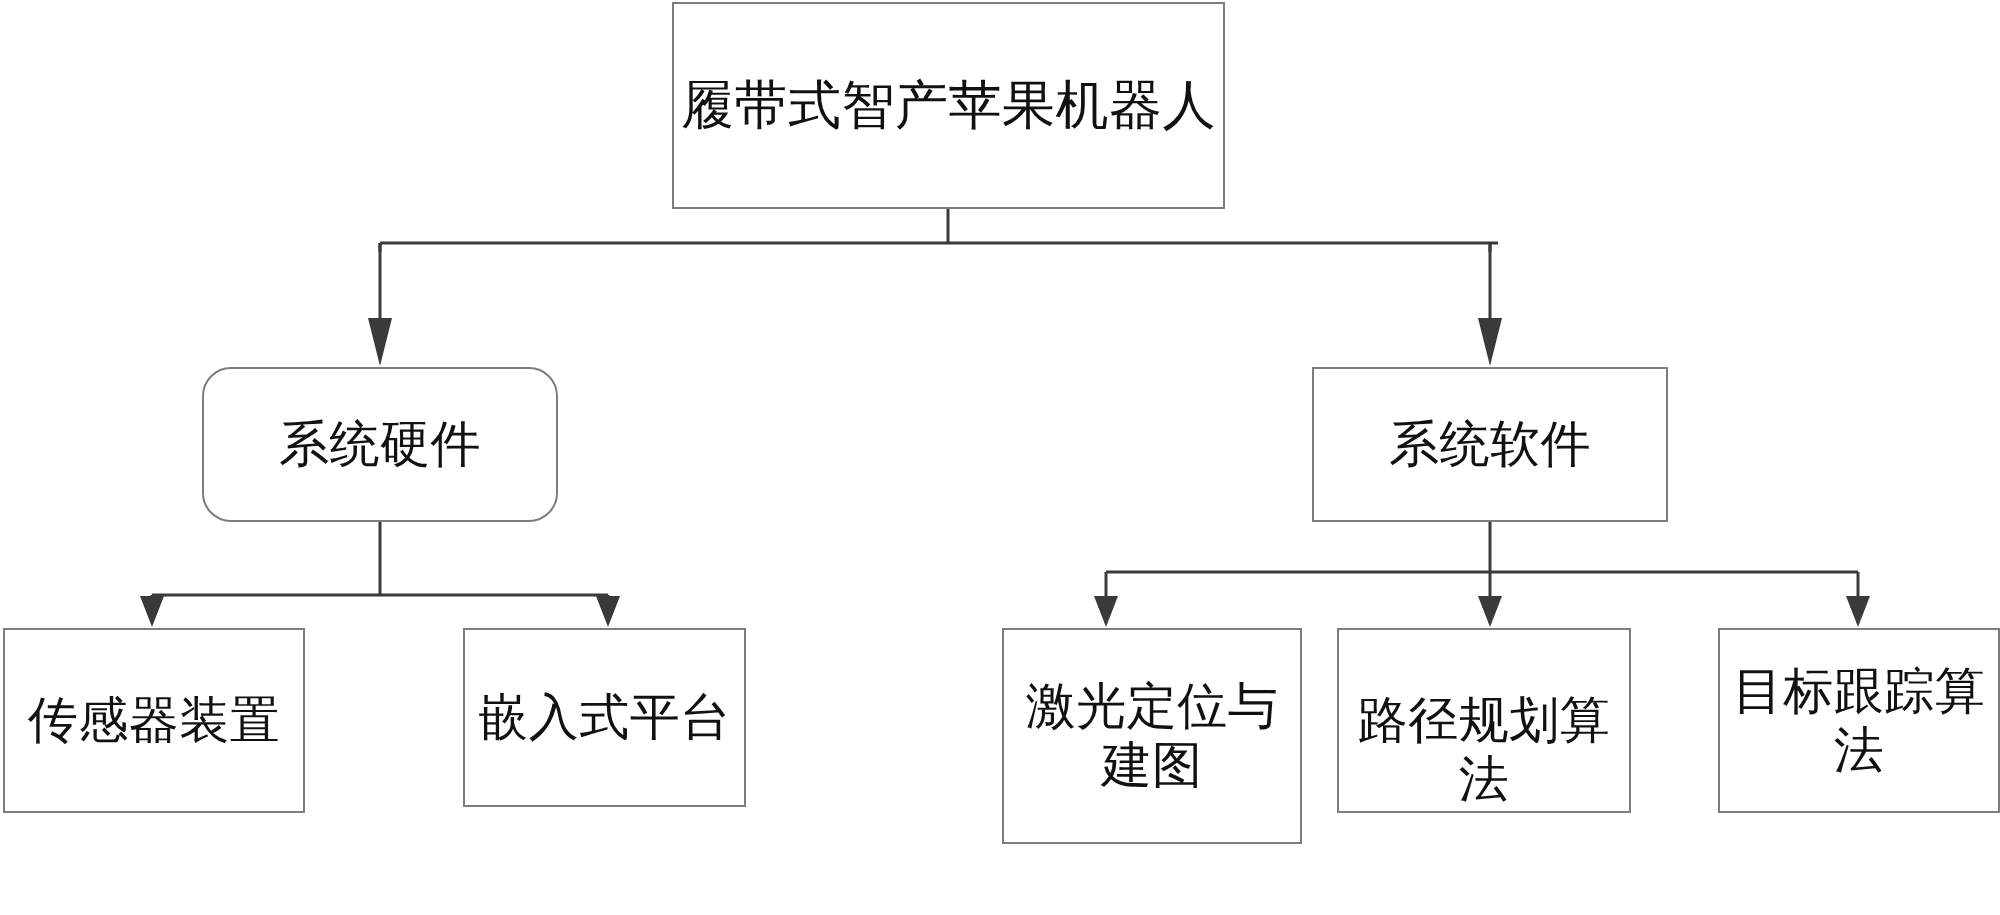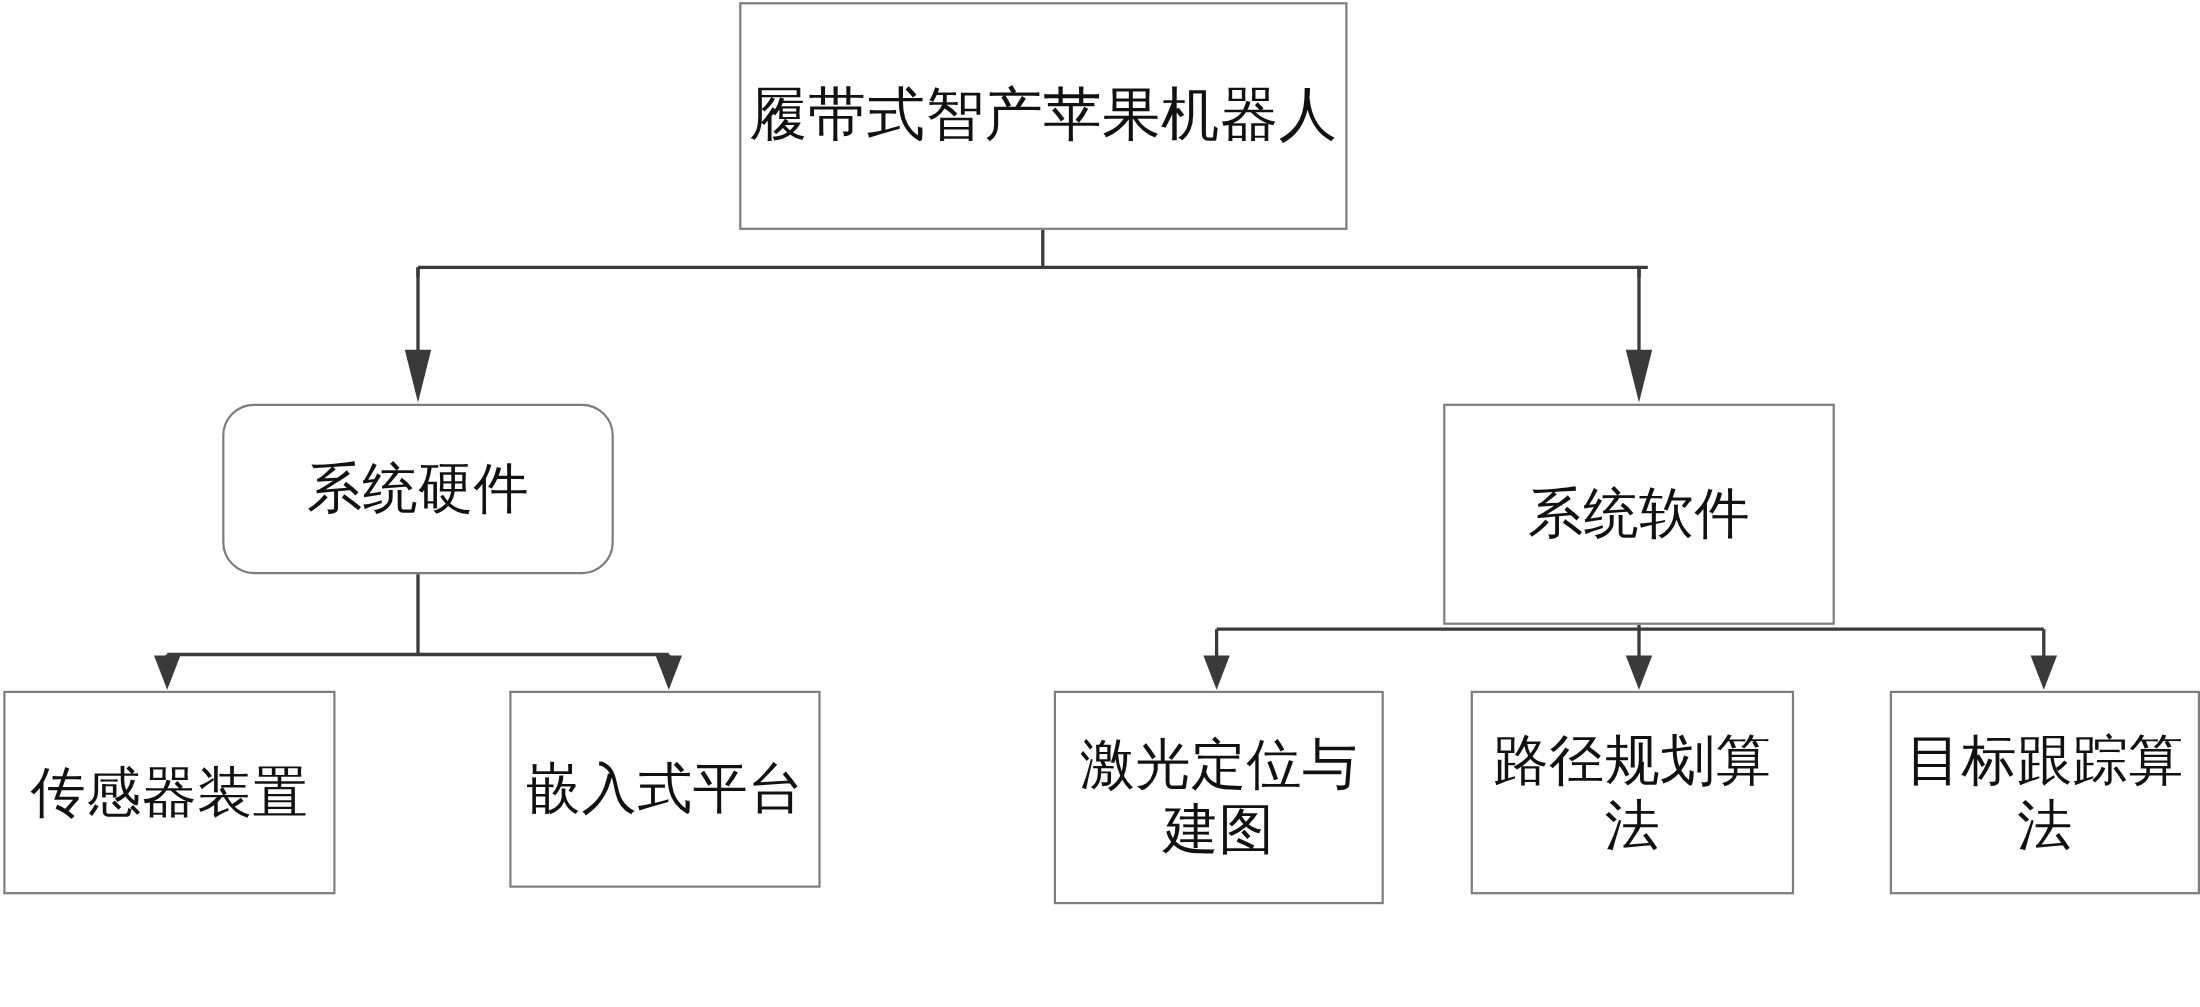--- a/index.html
+++ b/index.html
@@ -37,39 +37,40 @@
   #node-root {
     left: 672px; top: 2px; width: 553px; height: 207px;
     font-size: 53px;
   }
   #node-hardware {
     left: 202px; top: 367px; width: 356px; height: 155px;
     font-size: 50px;
     border-radius: 29px;
   }
   #node-software {
-    left: 1312px; top: 367px; width: 356px; height: 201px;
+    left: 1312px; top: 367px; width: 356px; height: 155px;
     font-size: 50px;
   }
   #node-sensor {
     left: 3px; top: 628px; width: 302px; height: 185px;
     font-size: 50px;
     justify-content: center;
   }
   #node-embedded {
     left: 463px; top: 628px; width: 283px; height: 179px;
     font-size: 50px;
   }
   #node-slam {
-    left: 958px; top: 628px; width: 300px; height: 194px;
+    left: 1002px; top: 628px; width: 300px; height: 216px;
     font-size: 50px;
   }
   #node-path {
     left: 1337px; top: 628px; width: 294px; height: 185px;
     font-size: 50px;
+    align-items: flex-end;
   }
   #node-tracking {
     left: 1718px; top: 628px; width: 282px; height: 185px;
     font-size: 50px;
   }
   
   #connectors {
     position: absolute;
     left: 0; top: 0;
     width: 2000px;

